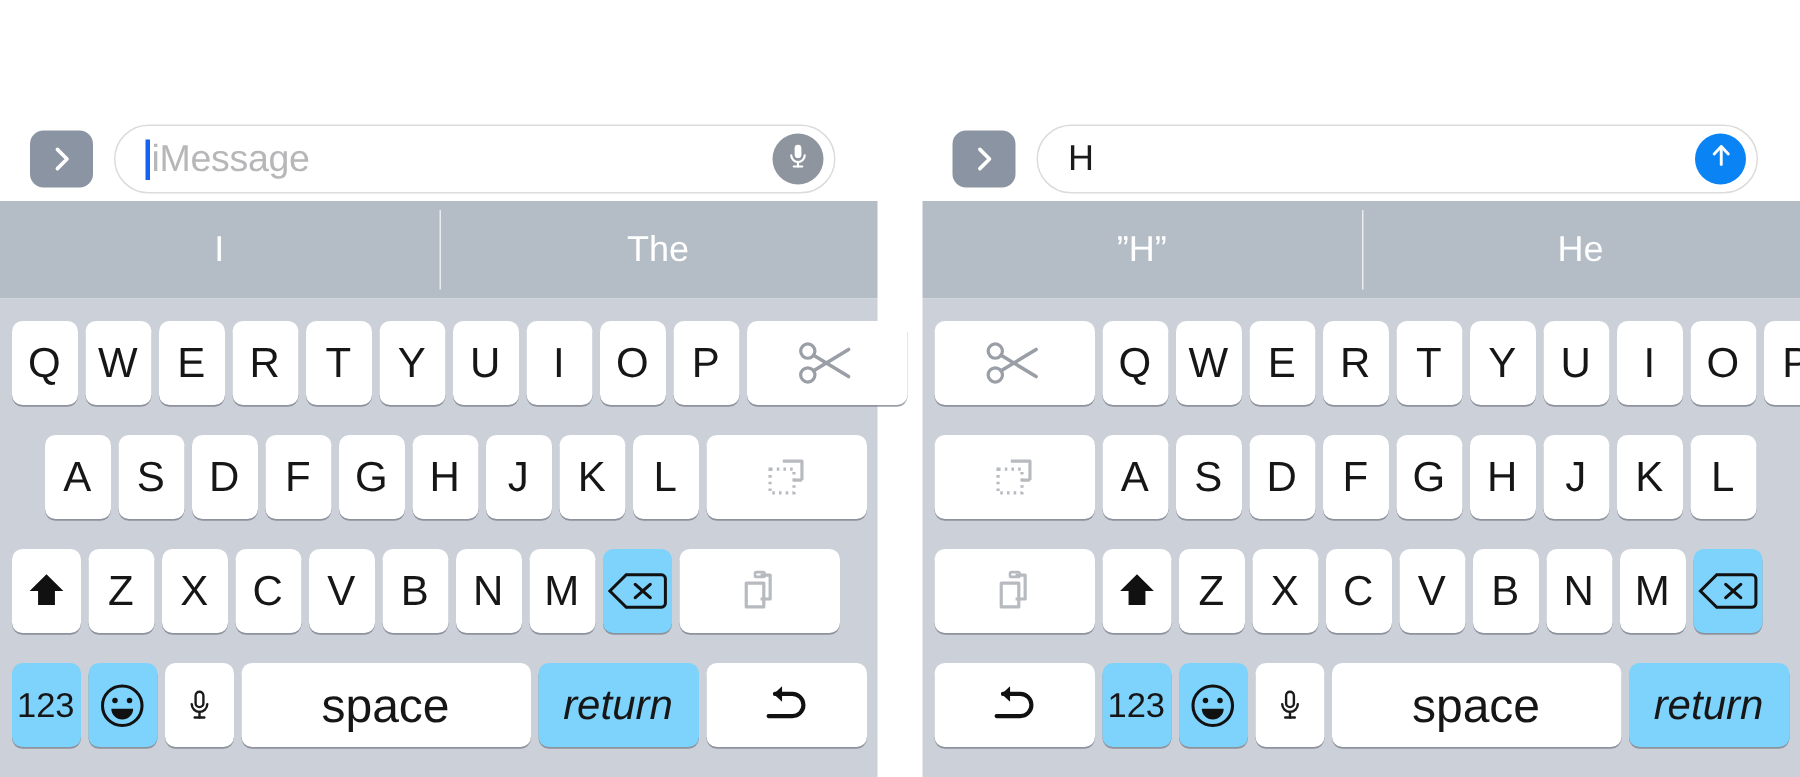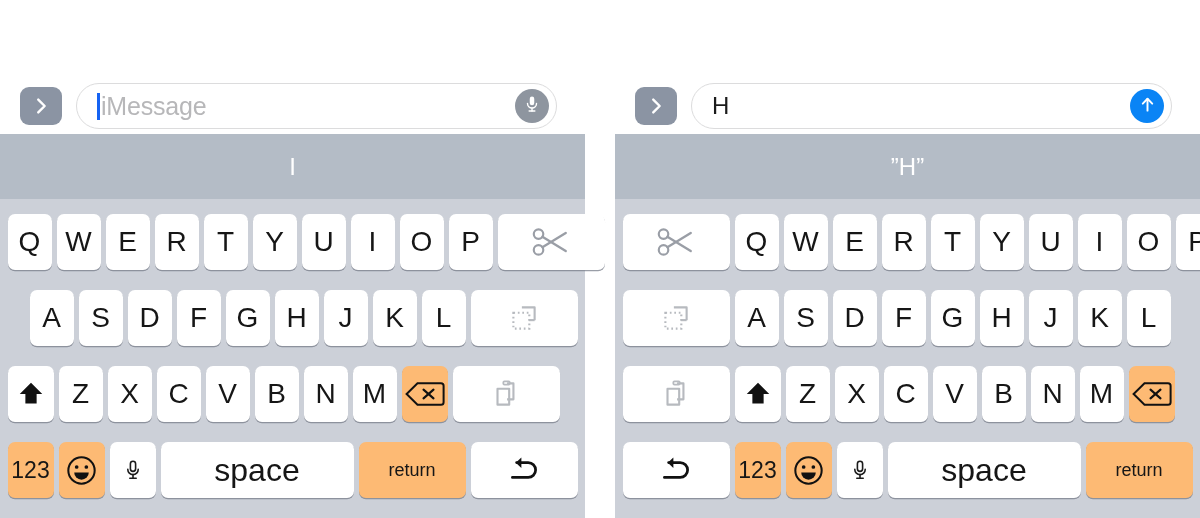--- a/index.html
+++ b/index.html
@@ -141,24 +141,24 @@
     align-items: center;
     justify-content: center;
     flex: 0 0 auto;
     margin: 0 2.5px;
     color: #161616;
     font-size: 28px;
     font-weight: 400;
     line-height: 1;
   }
   .key.letter { width: 44px; }
-  .key.dark   { background: #fdba74; }
+  .key.dark   { background: #7dd3fc; }
   .key.edit   { width: 107px; }
   .key.space  { flex: 1 1 auto; font-size: 32px; }
-  .key.return { width: 107px; font-size: 18px; }
+  .key.return { width: 107px; font-size: 28px; font-style: italic; }
   .key.small  { width: 46px; font-size: 23px; }
   .key.mic    { width: 46px; }
   .key svg { display: block; }
 
   .spacer-left  { width: 22px; flex: 0 0 auto; }
   .spacer-right { width: 22px; flex: 0 0 auto; }
 </style>
 </head>
 <body>
 
@@ -180,20 +180,21 @@
                 <rect x="9.3" y="3" width="5.4" height="10.6" rx="2.7" fill="#ffffff"></rect>
                 <path d="M6.6 11.4 a5.4 5.4 0 0 0 10.8 0" fill="none" stroke="#ffffff" stroke-width="1.7" stroke-linecap="round"></path>
                 <line x1="12" y1="16.9" x2="12" y2="20.4" stroke="#ffffff" stroke-width="1.7" stroke-linecap="round"></line>
                 <line x1="8.6" y1="20.4" x2="15.4" y2="20.4" stroke="#ffffff" stroke-width="1.7" stroke-linecap="round"></line>
               </svg></span>
           </div>
         </div>
       </div>
       <div class="predictive">
         <div class="pred-item">I</div>
+        <div class="pred-item">The</div>
       </div>
       <div class="keyboard">
         <div class="krow">
           <div class="key letter">
             <span>Q</span>
           </div>
           <div class="key letter">
             <span>W</span>
           </div>
           <div class="key letter">
@@ -373,20 +374,21 @@
           <div class="field-action send">
             <span><svg xmlns="http://www.w3.org/2000/svg" viewBox="0 0 24 24" width="21" height="21">
                 <line x1="12" y1="19" x2="12" y2="5.6" stroke="#ffffff" stroke-width="2.2" stroke-linecap="round"></line>
                 <path d="M6.6 11 L12 5.4 L17.4 11" fill="none" stroke="#ffffff" stroke-width="2.2" stroke-linecap="round" stroke-linejoin="round"></path>
               </svg></span>
           </div>
         </div>
       </div>
       <div class="predictive">
         <div class="pred-item">”H”</div>
+        <div class="pred-item">He</div>
       </div>
       <div class="keyboard">
         <div class="krow">
           <div class="key edit">
             <span>
               <svg xmlns="http://www.w3.org/2000/svg" viewBox="0 0 40 30" width="46" height="34">
                 <circle cx="9" cy="8" r="4.2" fill="none" stroke="#9a9ea6" stroke-width="1.9"></circle>
                 <circle cx="9" cy="22" r="4.2" fill="none" stroke="#9a9ea6" stroke-width="1.9"></circle>
                 <line x1="12.4" y1="10.4" x2="33" y2="23" stroke="#9a9ea6" stroke-width="2.1" stroke-linecap="round"></line>
                 <line x1="12.4" y1="19.6" x2="33" y2="7" stroke="#9a9ea6" stroke-width="2.1" stroke-linecap="round"></line>

